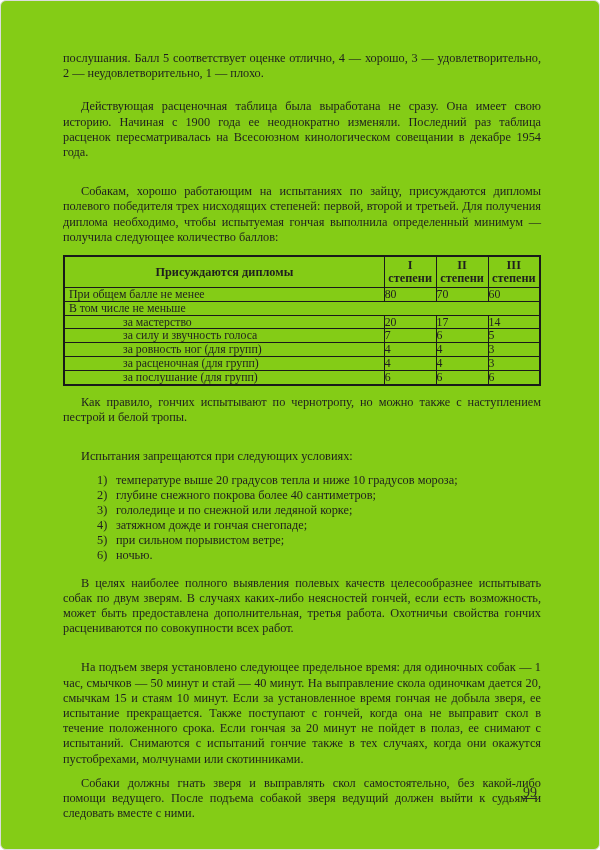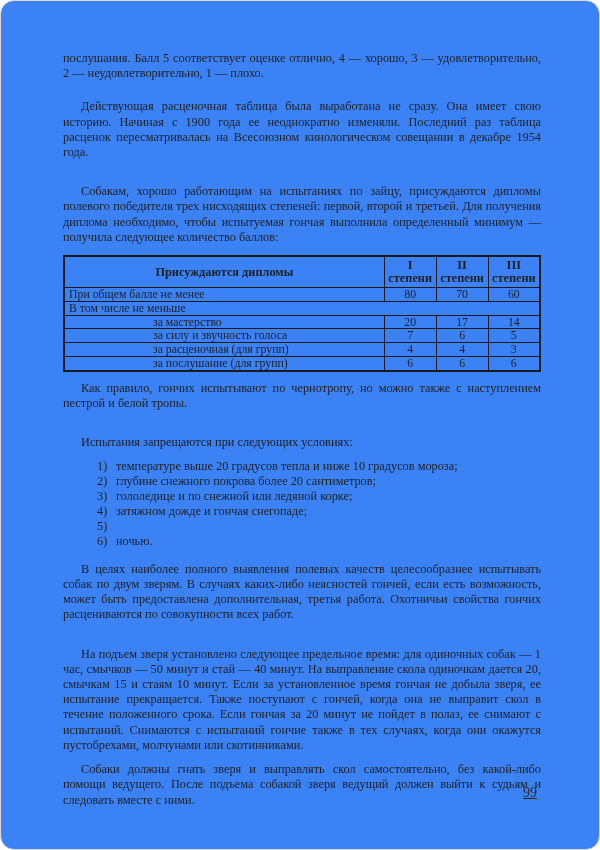--- a/index.html
+++ b/index.html
@@ -6,23 +6,23 @@
   html, body { margin: 0; padding: 0; }
   body {
     width: 600px; height: 850px;
     background: #ffffff;
     font-family: "Liberation Serif", "DejaVu Serif", serif;
     color: #1f1f1f;
   }
   .page {
     position: relative;
     width: 600px; height: 850px;
-    background: #3b82f6;
+    background: #84cc16;
     border: 1px solid #dcdcdc;
-    border-radius: 14px;
+    border-radius: 6px;
     overflow: hidden;
   }
   .content {
     position: absolute;
     left: 62px; top: 50px;
     width: 478px;
   }
   .para {
     margin: 0 0 11px 0;
     font-size: 12.3px;
@@ -57,25 +57,24 @@
     text-align: center;
     line-height: 13px;
     padding: 2px 0;
   }
   td.row-label {
     font-size: 11.8px;
     line-height: 12.8px;
     padding: 0 0 0 4px;
     height: 13px;
   }
-  td.row-label.sub { padding-left: 88px; }
+  td.row-label.sub { padding-left: 58px; }
   td.row-num {
     font-size: 11.8px;
     line-height: 12.8px;
-    text-align: center;
     height: 13px;
   }
 
   .cond-list { margin: 0 0 13px 0; padding-left: 34px; }
   .cond-item {
     display: flex;
     font-size: 12.3px;
     line-height: 14.9px;
   }
   .cond-num { flex: 0 0 19px; width: 19px; }
@@ -133,20 +132,26 @@
           <td class="row-num">17</td>
           <td class="row-num">14</td>
         </tr>
         <tr>
           <td class="row-label sub">за силу и звучность голоса</td>
           <td class="row-num">7</td>
           <td class="row-num">6</td>
           <td class="row-num">5</td>
         </tr>
         <tr>
+          <td class="row-label sub">за ровность ног (для групп)</td>
+          <td class="row-num">4</td>
+          <td class="row-num">4</td>
+          <td class="row-num">3</td>
+        </tr>
+        <tr>
           <td class="row-label sub">за расценочная (для групп)</td>
           <td class="row-num">4</td>
           <td class="row-num">4</td>
           <td class="row-num">3</td>
         </tr>
         <tr>
           <td class="row-label sub">за послушание (для групп)</td>
           <td class="row-num">6</td>
           <td class="row-num">6</td>
           <td class="row-num">6</td>
@@ -157,32 +162,33 @@
     <p class="para indent">Как правило, гончих испытывают по чернотропу, но можно также с наступлением пестрой и белой тропы.</p>
     <p class="para indent mb9">Испытания запрещаются при следующих условиях:</p>
 
     <div class="cond-list">
       <div class="cond-item">
         <span class="cond-num">1)</span>
         <span class="cond-text">температуре выше 20 градусов тепла и ниже 10 градусов мороза;</span>
       </div>
       <div class="cond-item">
         <span class="cond-num">2)</span>
-        <span class="cond-text">глубине снежного покрова более 20 сантиметров;</span>
+        <span class="cond-text">глубине снежного покрова более 40 сантиметров;</span>
       </div>
       <div class="cond-item">
         <span class="cond-num">3)</span>
         <span class="cond-text">гололедице и по снежной или ледяной корке;</span>
       </div>
       <div class="cond-item">
         <span class="cond-num">4)</span>
         <span class="cond-text">затяжном дожде и гончая снегопаде;</span>
       </div>
       <div class="cond-item">
         <span class="cond-num">5)</span>
+        <span class="cond-text">при сильном порывистом ветре;</span>
       </div>
       <div class="cond-item">
         <span class="cond-num">6)</span>
         <span class="cond-text">ночью.</span>
       </div>
     </div>
 
     <p class="para indent">В целях наиболее полного выявления полевых качеств целесообразнее испытывать собак по двум зверям. В случаях каких-либо неясностей гончей, если есть возможность, может быть предоставлена дополнительная, третья работа. Охотничьи свойства гончих расцениваются по совокупности всех работ.</p>
     <p class="para indent mb9">На подъем зверя установлено следующее предельное время: для одиночных собак — 1 час, смычков — 50 минут и стай — 40 минут. На выправление скола одиночкам дается 20, смычкам 15 и стаям 10 минут. Если за установленное время гончая не добыла зверя, ее испытание прекращается. Также поступают с гончей, когда она не выправит скол в течение положенного срока. Если гончая за 20 минут не пойдет в полаз, ее снимают с испытаний. Снимаются с испытаний гончие также в тех случаях, когда они окажутся пустобрехами, молчунами или скотинниками.</p>
     <p class="para indent">Собаки должны гнать зверя и выправлять скол самостоятельно, без какой-либо помощи ведущего. После подъема собакой зверя ведущий должен выйти к судьям и следовать вместе с ними.</p>

